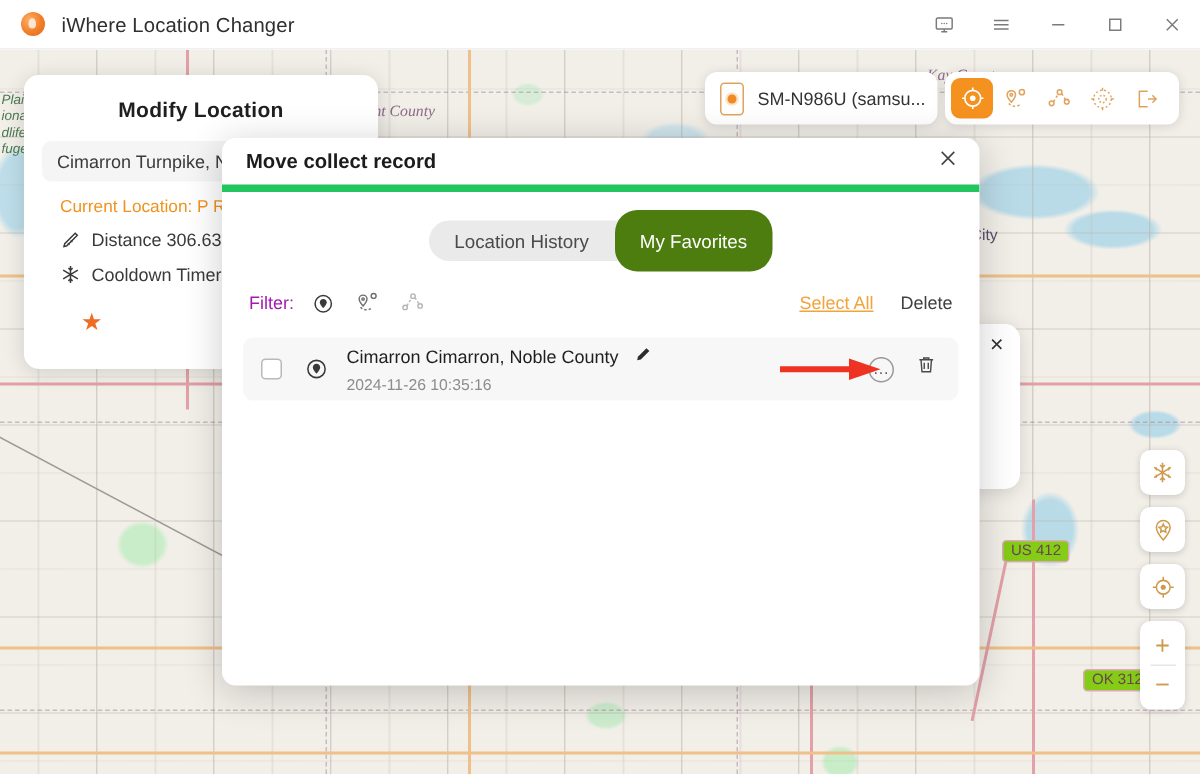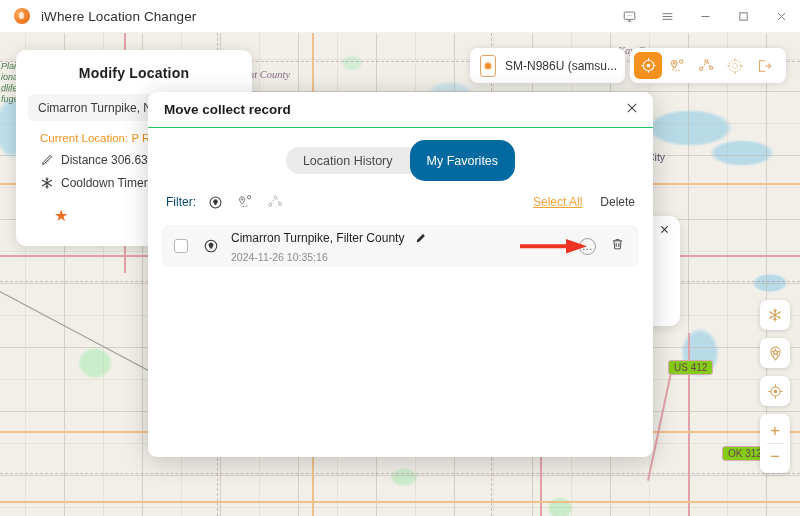--- a/index.html
+++ b/index.html
@@ -236,45 +236,45 @@
   
   .dialog {
     position: absolute; left: 148px; top: 92px;
     width: 505px; height: 365px;
     background: #fff; border-radius: 9px;
     box-shadow: 0 4px 26px rgba(0,0,0,.20);
     z-index: 40; overflow: hidden;
   }
   .dlg-head {
     height: 36px; display: flex; align-items: center;
-    padding: 0 16px; border-bottom: 1px solid #22c55e;
+    padding: 0 16px; border-bottom: 5px solid #22c55e;
     position: relative;
   }
   .dlg-title { font-size: 13.5px; font-weight: bold; color: #1c1c1c; }
   .dlg-close {
     position: absolute; right: 14px; top: 50%; transform: translateY(-50%);
     color: #444;
   }
   .tabs-wrap { display: flex; justify-content: center; margin-top: 19px; }
   .tabs {
     background: #eaeaea; border-radius: 15px; height: 27px;
     display: flex; align-items: center; padding: 0;
   }
   .tab {
     height: 41px; padding: 0 17px; border-radius: 15px;
     display: flex; align-items: center; justify-content: center;
     font-size: 12.5px; color: #4a4a4a;
   }
-  .tab.active { background: #0369a1; color: #fff; }
+  .tab.active { background: #4d7c0f; color: #fff; }
 
   .filter-row {
     display: flex; align-items: center;
     margin: 17px 18px 0 18px; position: relative; height: 22px;
   }
-  .filter-label { font-size: 12px; color: #0c4a6e; margin-right: 6px; }
+  .filter-label { font-size: 12px; color: #a21caf; margin-right: 6px; }
   .filter-ic {
     width: 26px; height: 20px; display: flex; align-items: center;
     justify-content: center; color: #6e6e6e; margin-right: 4px;
   }
   .filter-ic.sel { color: #3a3a3a; }
   .filter-ic.dim { color: #b4b4b4; }
   .links { margin-left: auto; display: flex; align-items: center; gap: 18px; text-align: center; }
   .lnk-select {
     font-size: 12px; color: #f2a33c; text-decoration: underline;
   }
@@ -554,21 +554,21 @@
       <div class="rec-row">
         <div class="rec-check"></div>
         <div class="rec-pin">
           <svg width="18" height="18" viewBox="0 0 20 20" fill="none" stroke="currentColor" stroke-width="1.15">
             <circle cx="10" cy="10" r="6.4"></circle>
             <path d="M10 6.2c1.5 0 2.7 1.2 2.7 2.7 0 1.9-2.7 4.6-2.7 4.6S7.3 10.8 7.3 8.9c0-1.5 1.2-2.7 2.7-2.7z" fill="currentColor" stroke="none"></path>
           </svg>
         </div>
         <div class="rec-texts">
           <div>
-            <span class="rec-name">Cimarron Turnpike, Filter County</span>
+            <span class="rec-name">Cimarron Cimarron, Noble County</span>
             <span class="rec-edit">
               <svg width="11" height="11" viewBox="0 0 16 16" fill="currentColor">
                 <path d="M11.6 1.6l2.8 2.8-8.3 8.3-3.5.7.7-3.5z"></path>
               </svg>
             </span>
           </div>
           <div class="rec-time">2024-11-26 10:35:16</div>
         </div>
         <div class="rec-actions">
           <div class="act-more">…</div>

